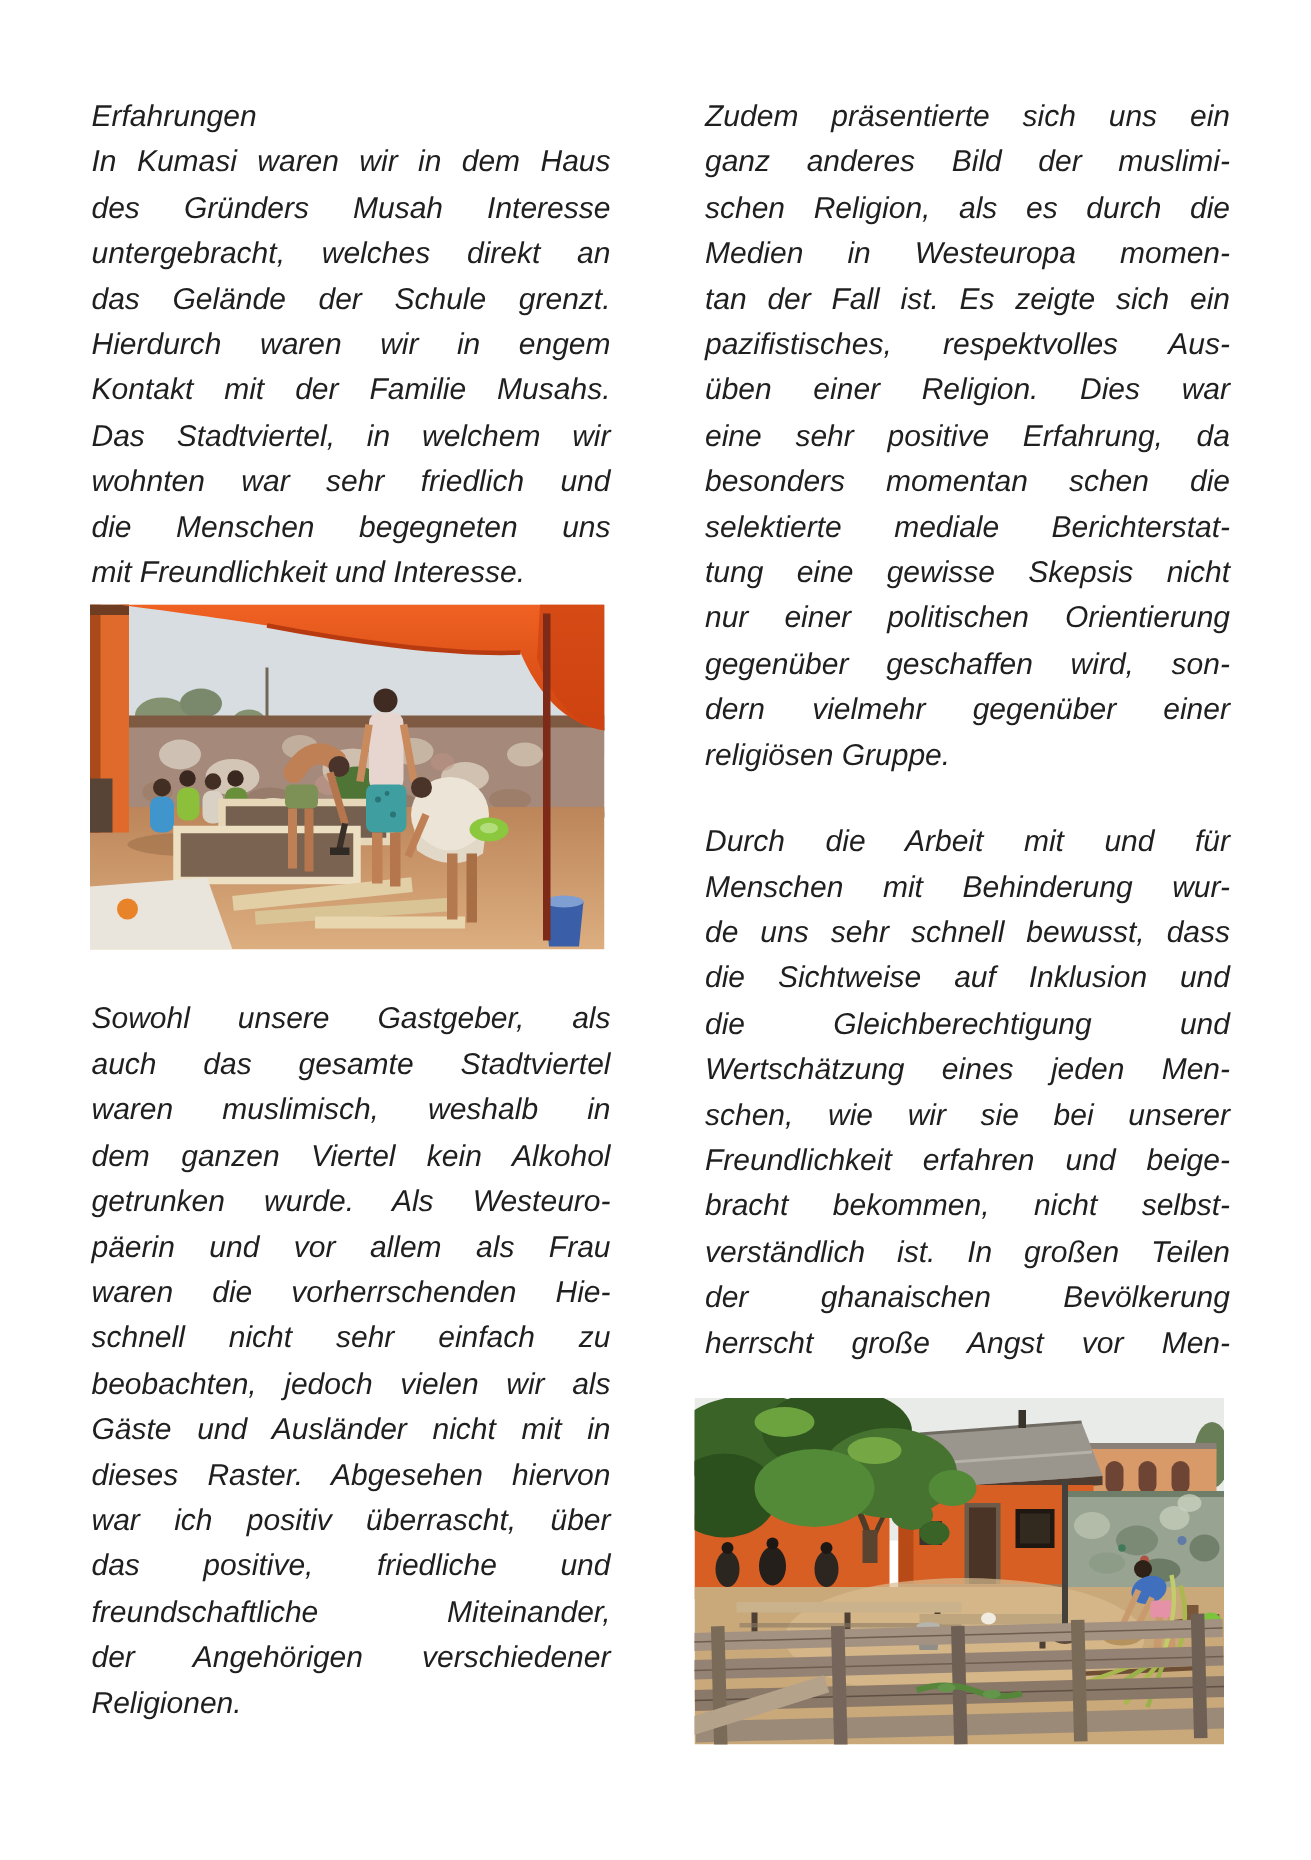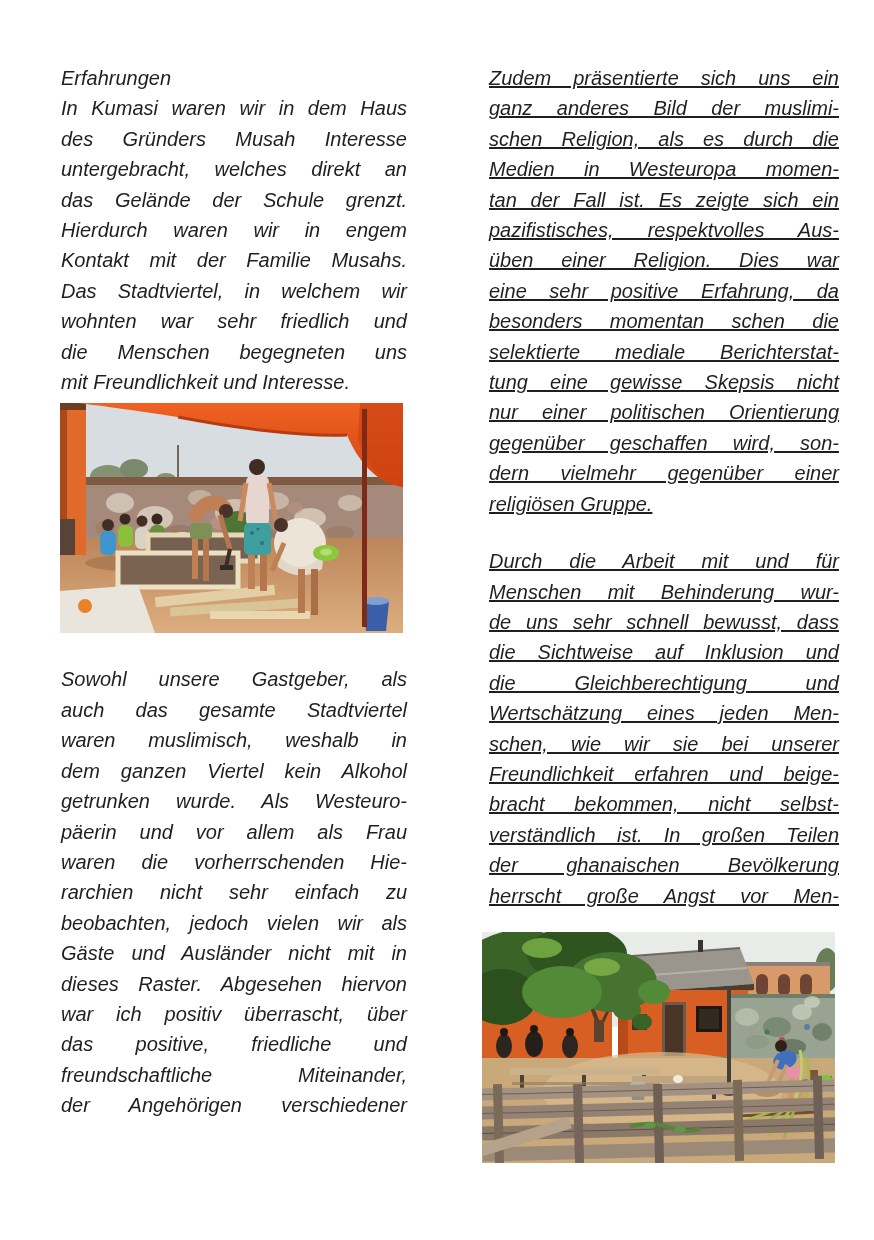--- a/index.html
+++ b/index.html
@@ -8,21 +8,21 @@
     background:#ffffff; overflow:hidden;
     font-family:"Liberation Sans", sans-serif;
   }
   .page { position:absolute; inset:0; background:#ffffff; }
   .col {
     position:absolute; top:63px;
     font-style:italic; color:#1f1f1f;
     font-size:20px; line-height:30.4px;
   }
   .col-left  { left:61px;  width:346px; }
-  .col-right { left:489px; width:350px;text-decoration:underline; }
+  .col-right { left:470px; width:350px; }
   .heading { font-weight:normal; font-style:italic; }
   .para { margin:0; }
   .para + .para { margin-top:27px; }
   .line { text-align:justify; text-align-last:justify; }
   .line.last { text-align-last:left; }
   figure { margin:0; padding:0; line-height:0; }
   .photo1 { margin:6px 0 31px -1px; width:343px; height:230px; }
   .photo2 { margin:21px 0 0 -7px; width:353px; height:231px; }
   .photo1 svg, .photo2 svg { display:block; width:100%; height:100%; }
 </style>
@@ -180,28 +180,29 @@
     </figure>
 
     <div class="para">
         <div class="line">Sowohl unsere Gastgeber, als</div>
         <div class="line">auch das gesamte Stadtviertel</div>
         <div class="line">waren muslimisch, weshalb in</div>
         <div class="line">dem ganzen Viertel kein Alkohol</div>
         <div class="line">getrunken wurde. Als Westeuro-</div>
         <div class="line">päerin und vor allem als Frau</div>
         <div class="line">waren die vorherrschenden Hie-</div>
-        <div class="line">rarchien nicht sehr einfach zu</div>
+        <div class="line">schnell nicht sehr einfach zu</div>
         <div class="line">beobachten, jedoch vielen wir als</div>
         <div class="line">Gäste und Ausländer nicht mit in</div>
         <div class="line">dieses Raster. Abgesehen hiervon</div>
         <div class="line">war ich positiv überrascht, über</div>
         <div class="line">das positive, friedliche und</div>
         <div class="line">freundschaftliche Miteinander,</div>
         <div class="line">der Angehörigen verschiedener</div>
+        <div class="line last">Religionen.</div>
       </div>
   </div>
 
   <div class="col col-right">
     <div class="para">
         <div class="line">Zudem präsentierte sich uns ein</div>
         <div class="line">ganz anderes Bild der muslimi-</div>
         <div class="line">schen Religion, als es durch die</div>
         <div class="line">Medien in Westeuropa momen-</div>
         <div class="line">tan der Fall ist. Es zeigte sich ein</div>

